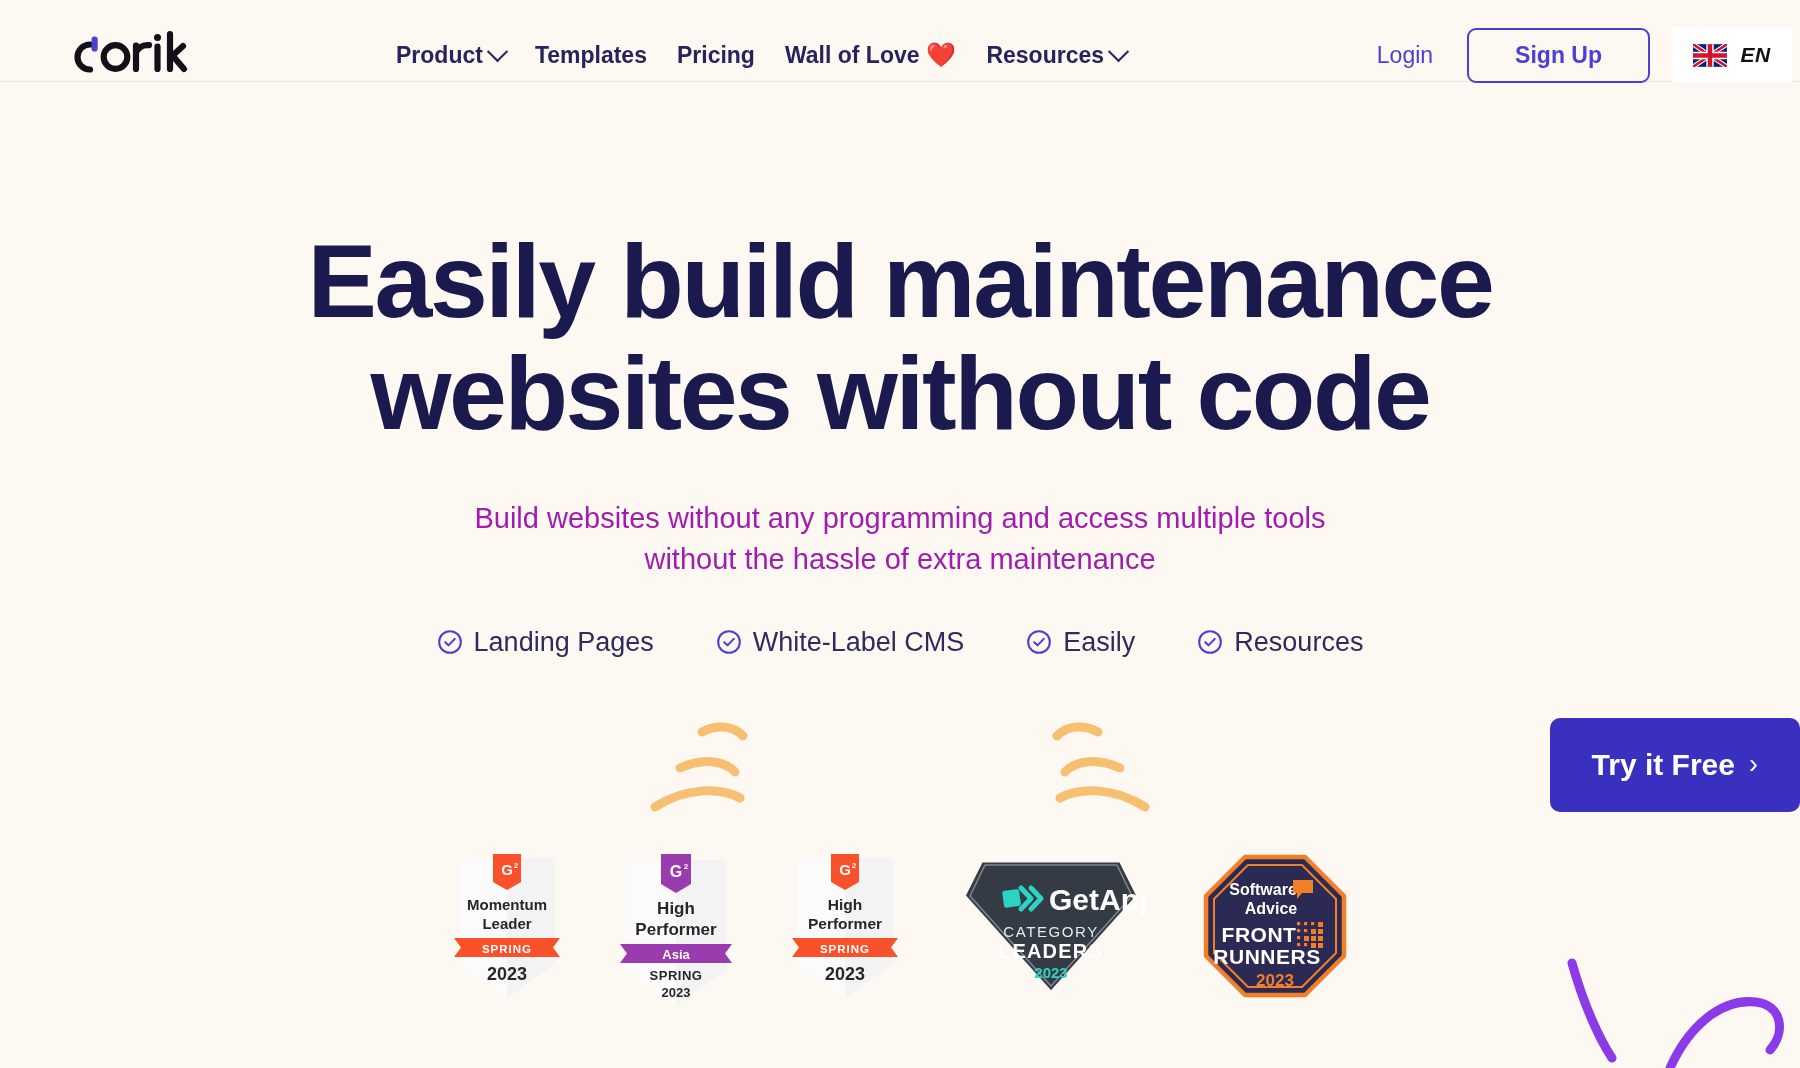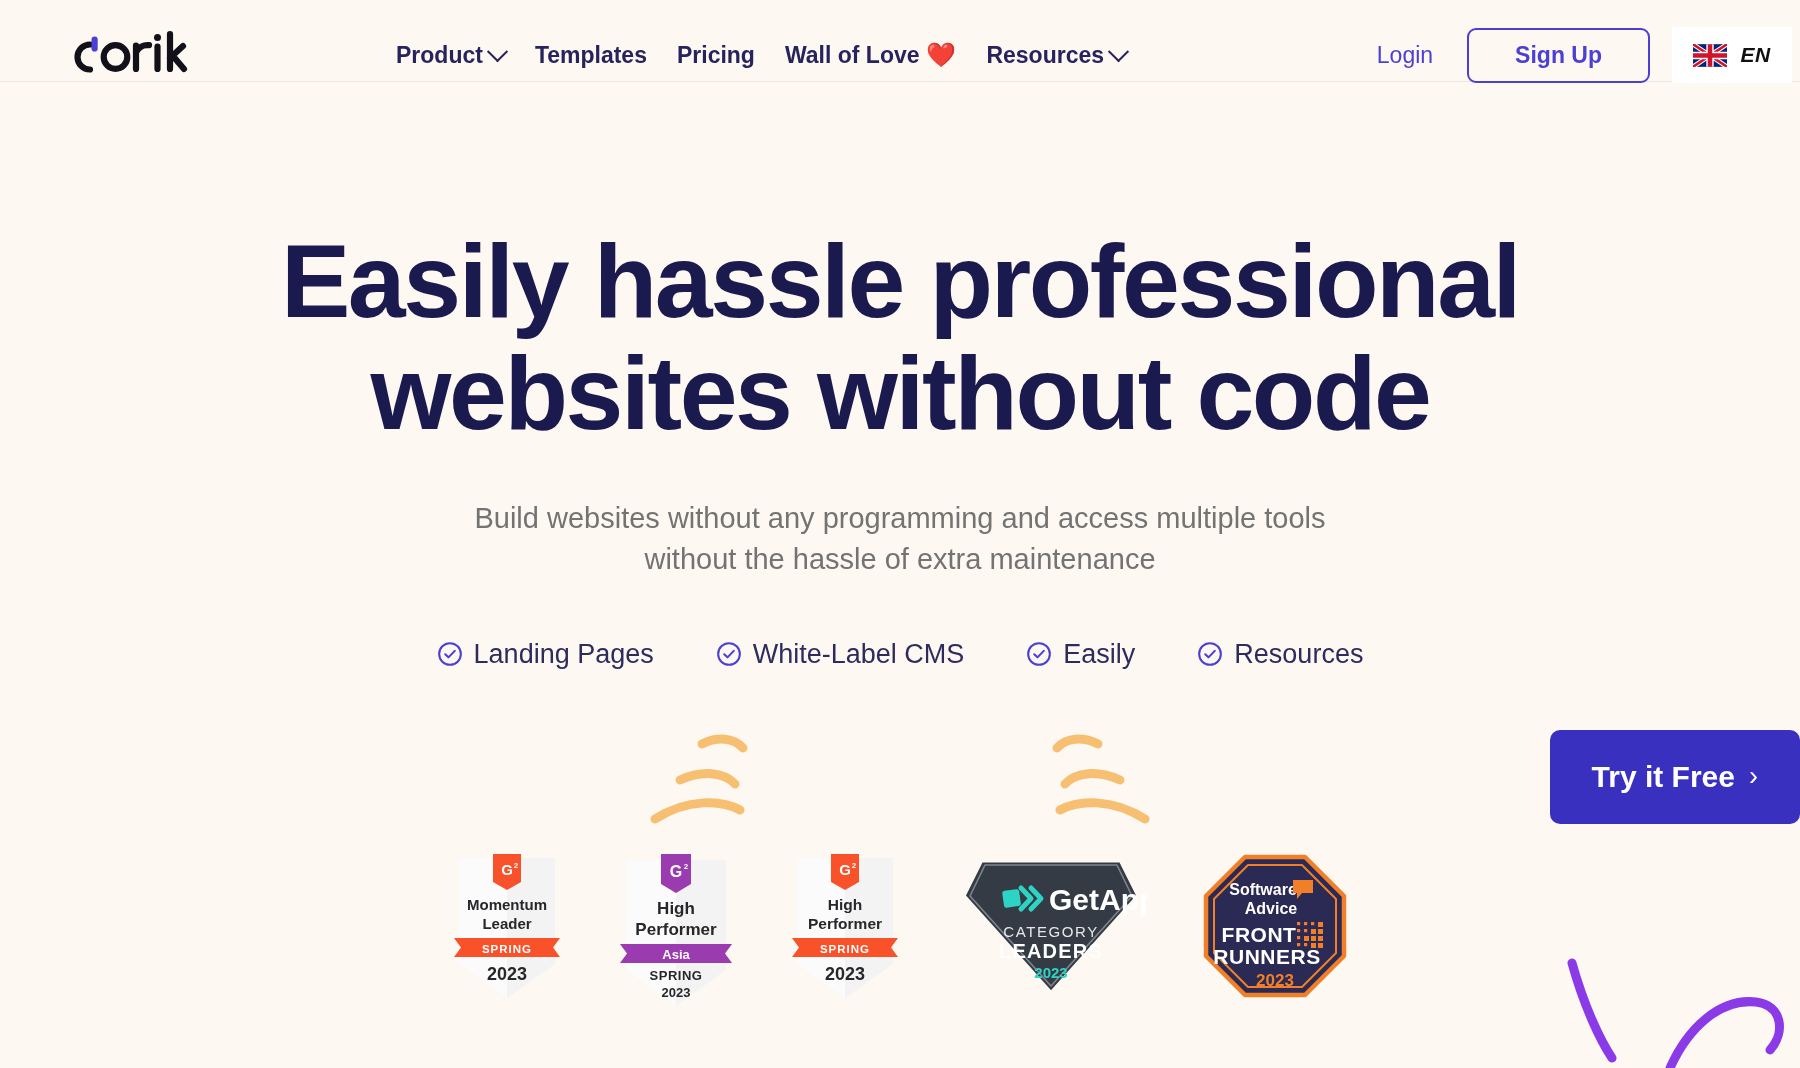--- a/index.html
+++ b/index.html
@@ -71,24 +71,24 @@
   }
   #headline{
     margin:0;padding-top:115px;
     font-size:104px;line-height:1.08;
     font-weight:700;letter-spacing:-2.4px;
     color:#1b1a4e;
   }
   #subhead{
     margin:0;padding-top:48px;
     font-size:29px;line-height:1.42;font-weight:400;
-    color:#737373;
+    color:#a21caf;
   }
   #features{
-    margin:12px auto;padding-top:47px;
+    margin:0 auto;padding-top:47px;
     display:flex;justify-content:center;align-items:center;gap:62px;
   }
   .feature{
     display:flex;align-items:center;gap:11px;
     font-size:27px;font-weight:500;color:#2e2c5c;white-space:nowrap;
   }
   .check-icon{width:26px;height:26px;display:block;flex:0 0 auto;}
 
   
   #cta-row{
@@ -179,21 +179,21 @@
         <path d="M30 0 V40 M0 20 H60" stroke="#cf142b" stroke-width="8"></path>
       </svg>
       <span id="lang-code">EN</span>
     </div>
   </div>
 </div>
 
 <div id="hero">
 
   <h1 id="headline">
-    <span>Easily hassle professional</span><br>
+    <span>Easily build maintenance</span><br>
     <span>websites without code</span>
   </h1>
 
   <p id="subhead">
     <span>Build websites without any programming and access multiple tools</span><br>
     <span>without the hassle of extra maintenance</span>
   </p>
 
   <div id="features">
     <div class="feature">

